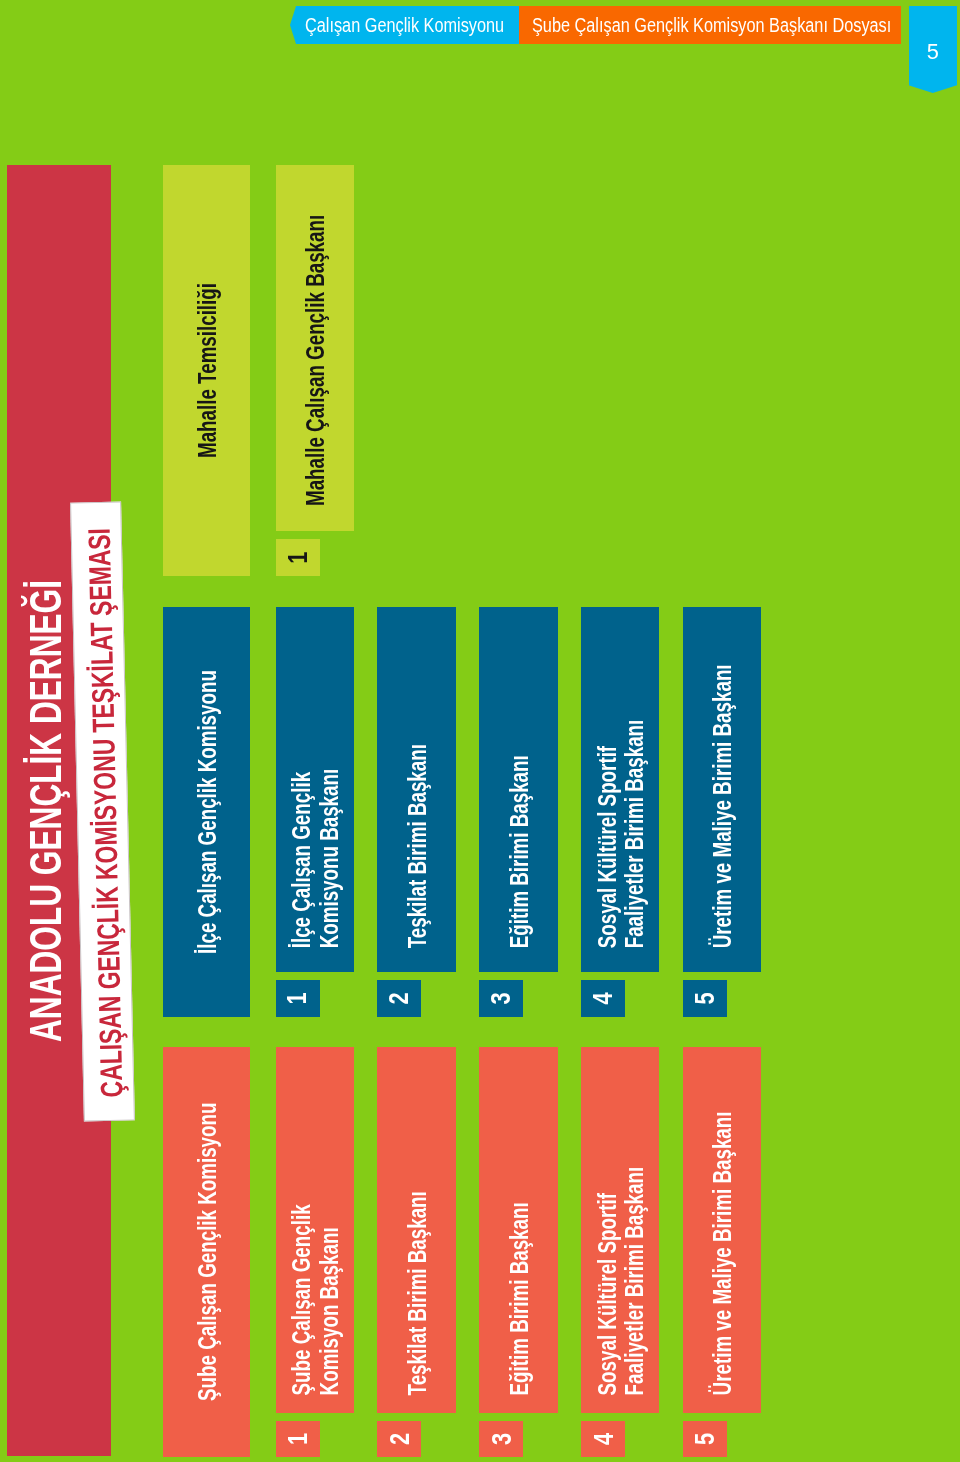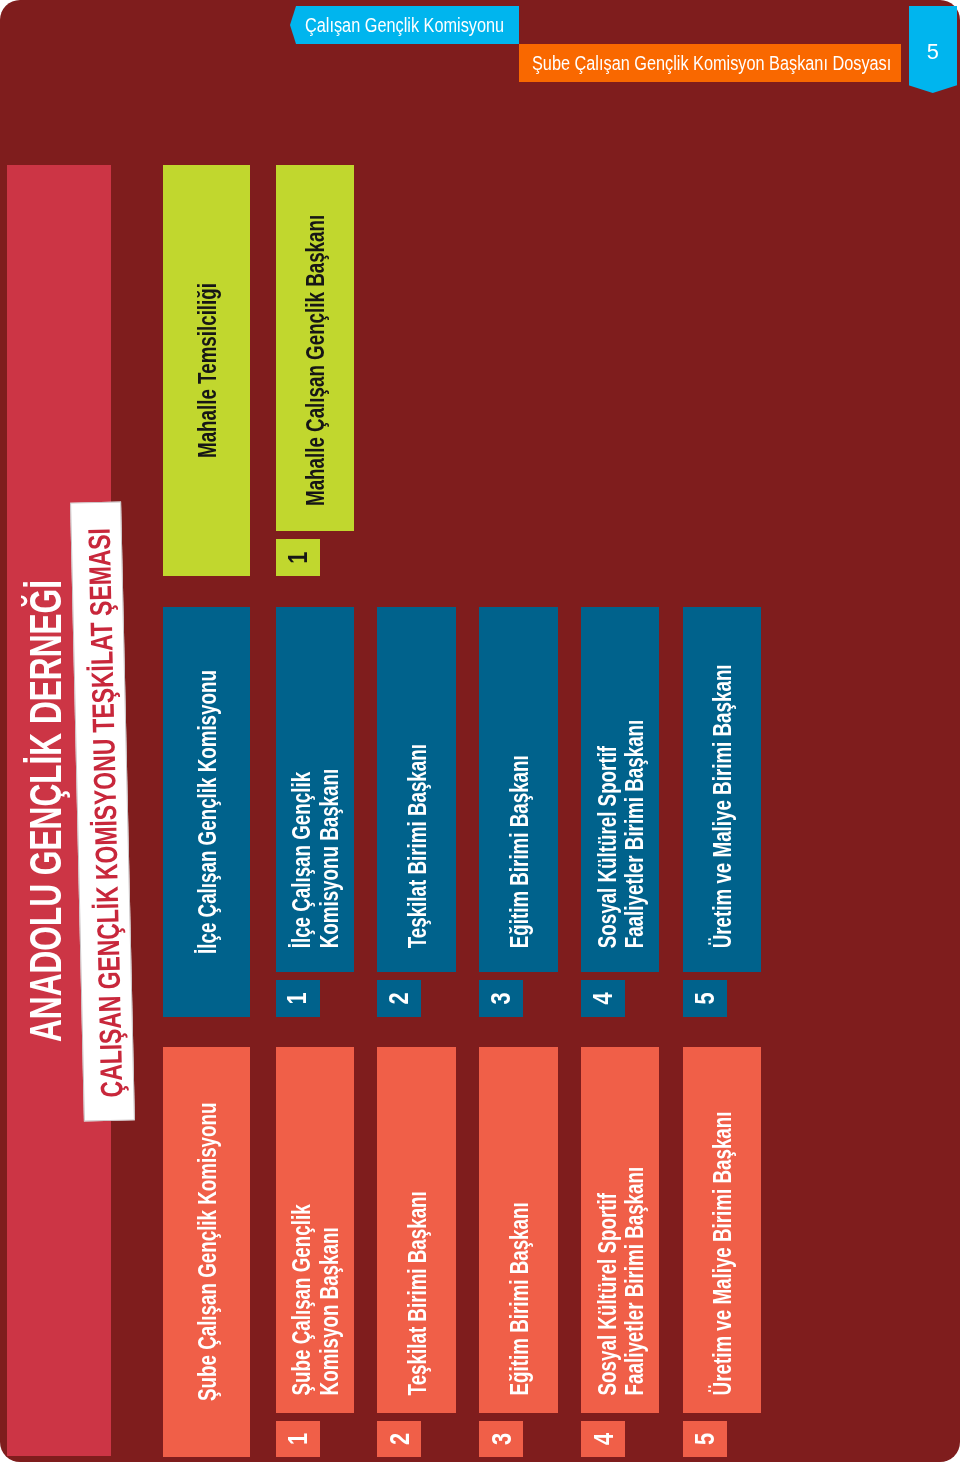--- a/index.html
+++ b/index.html
@@ -1,28 +1,28 @@
 <!DOCTYPE html>
 <html><head>
 <meta charset="utf-8">
 <style>
   html,body{margin:0;padding:0;background:#ffffff;}
   body{width:960px;height:1462px;position:relative;overflow:hidden;
        font-family:"Liberation Sans",sans-serif;}
-  .page{position:absolute;left:0;top:0;width:960px;height:1462px;background:#7f1d1d;border-radius:20px;}
+  .page{position:absolute;left:0;top:0;width:960px;height:1462px;background:#84cc16;}
 
   
   .tab{position:absolute;top:6px;height:38px;box-sizing:border-box;
        display:flex;align-items:center;}
   .tab span{font-size:19.6px;color:#fff;white-space:nowrap;
        display:inline-block;transform:scaleX(0.831);transform-origin:0 50%;}
   #tab-primary{left:290px;width:229.3px;background:#00B5EE;
        clip-path:polygon(6px 0,100% 0,100% 100%,6px 100%,0 50%);
        padding-left:15px;}
-  #tab-secondary{left:519.3px;width:381.4px;padding-left:12.5px;background:#F96800;margin-top:38px;}
+  #tab-secondary{left:519.3px;width:381.4px;padding-left:12.5px;background:#F96800;}
 
   #page-banner{position:absolute;left:908.5px;top:6px;width:48.5px;height:87px;
        background:#00B5EE;
        clip-path:polygon(0 0,100% 0,100% 91%,50% 100%,0 91%);}
   #page-banner span{position:absolute;left:0;right:0;top:35px;text-align:center;
        font-size:21.8px;line-height:1;color:#fff;
        display:block;letter-spacing:0;}
 
   
   #red-bar{position:absolute;left:7px;top:165px;width:104px;height:1291px;

